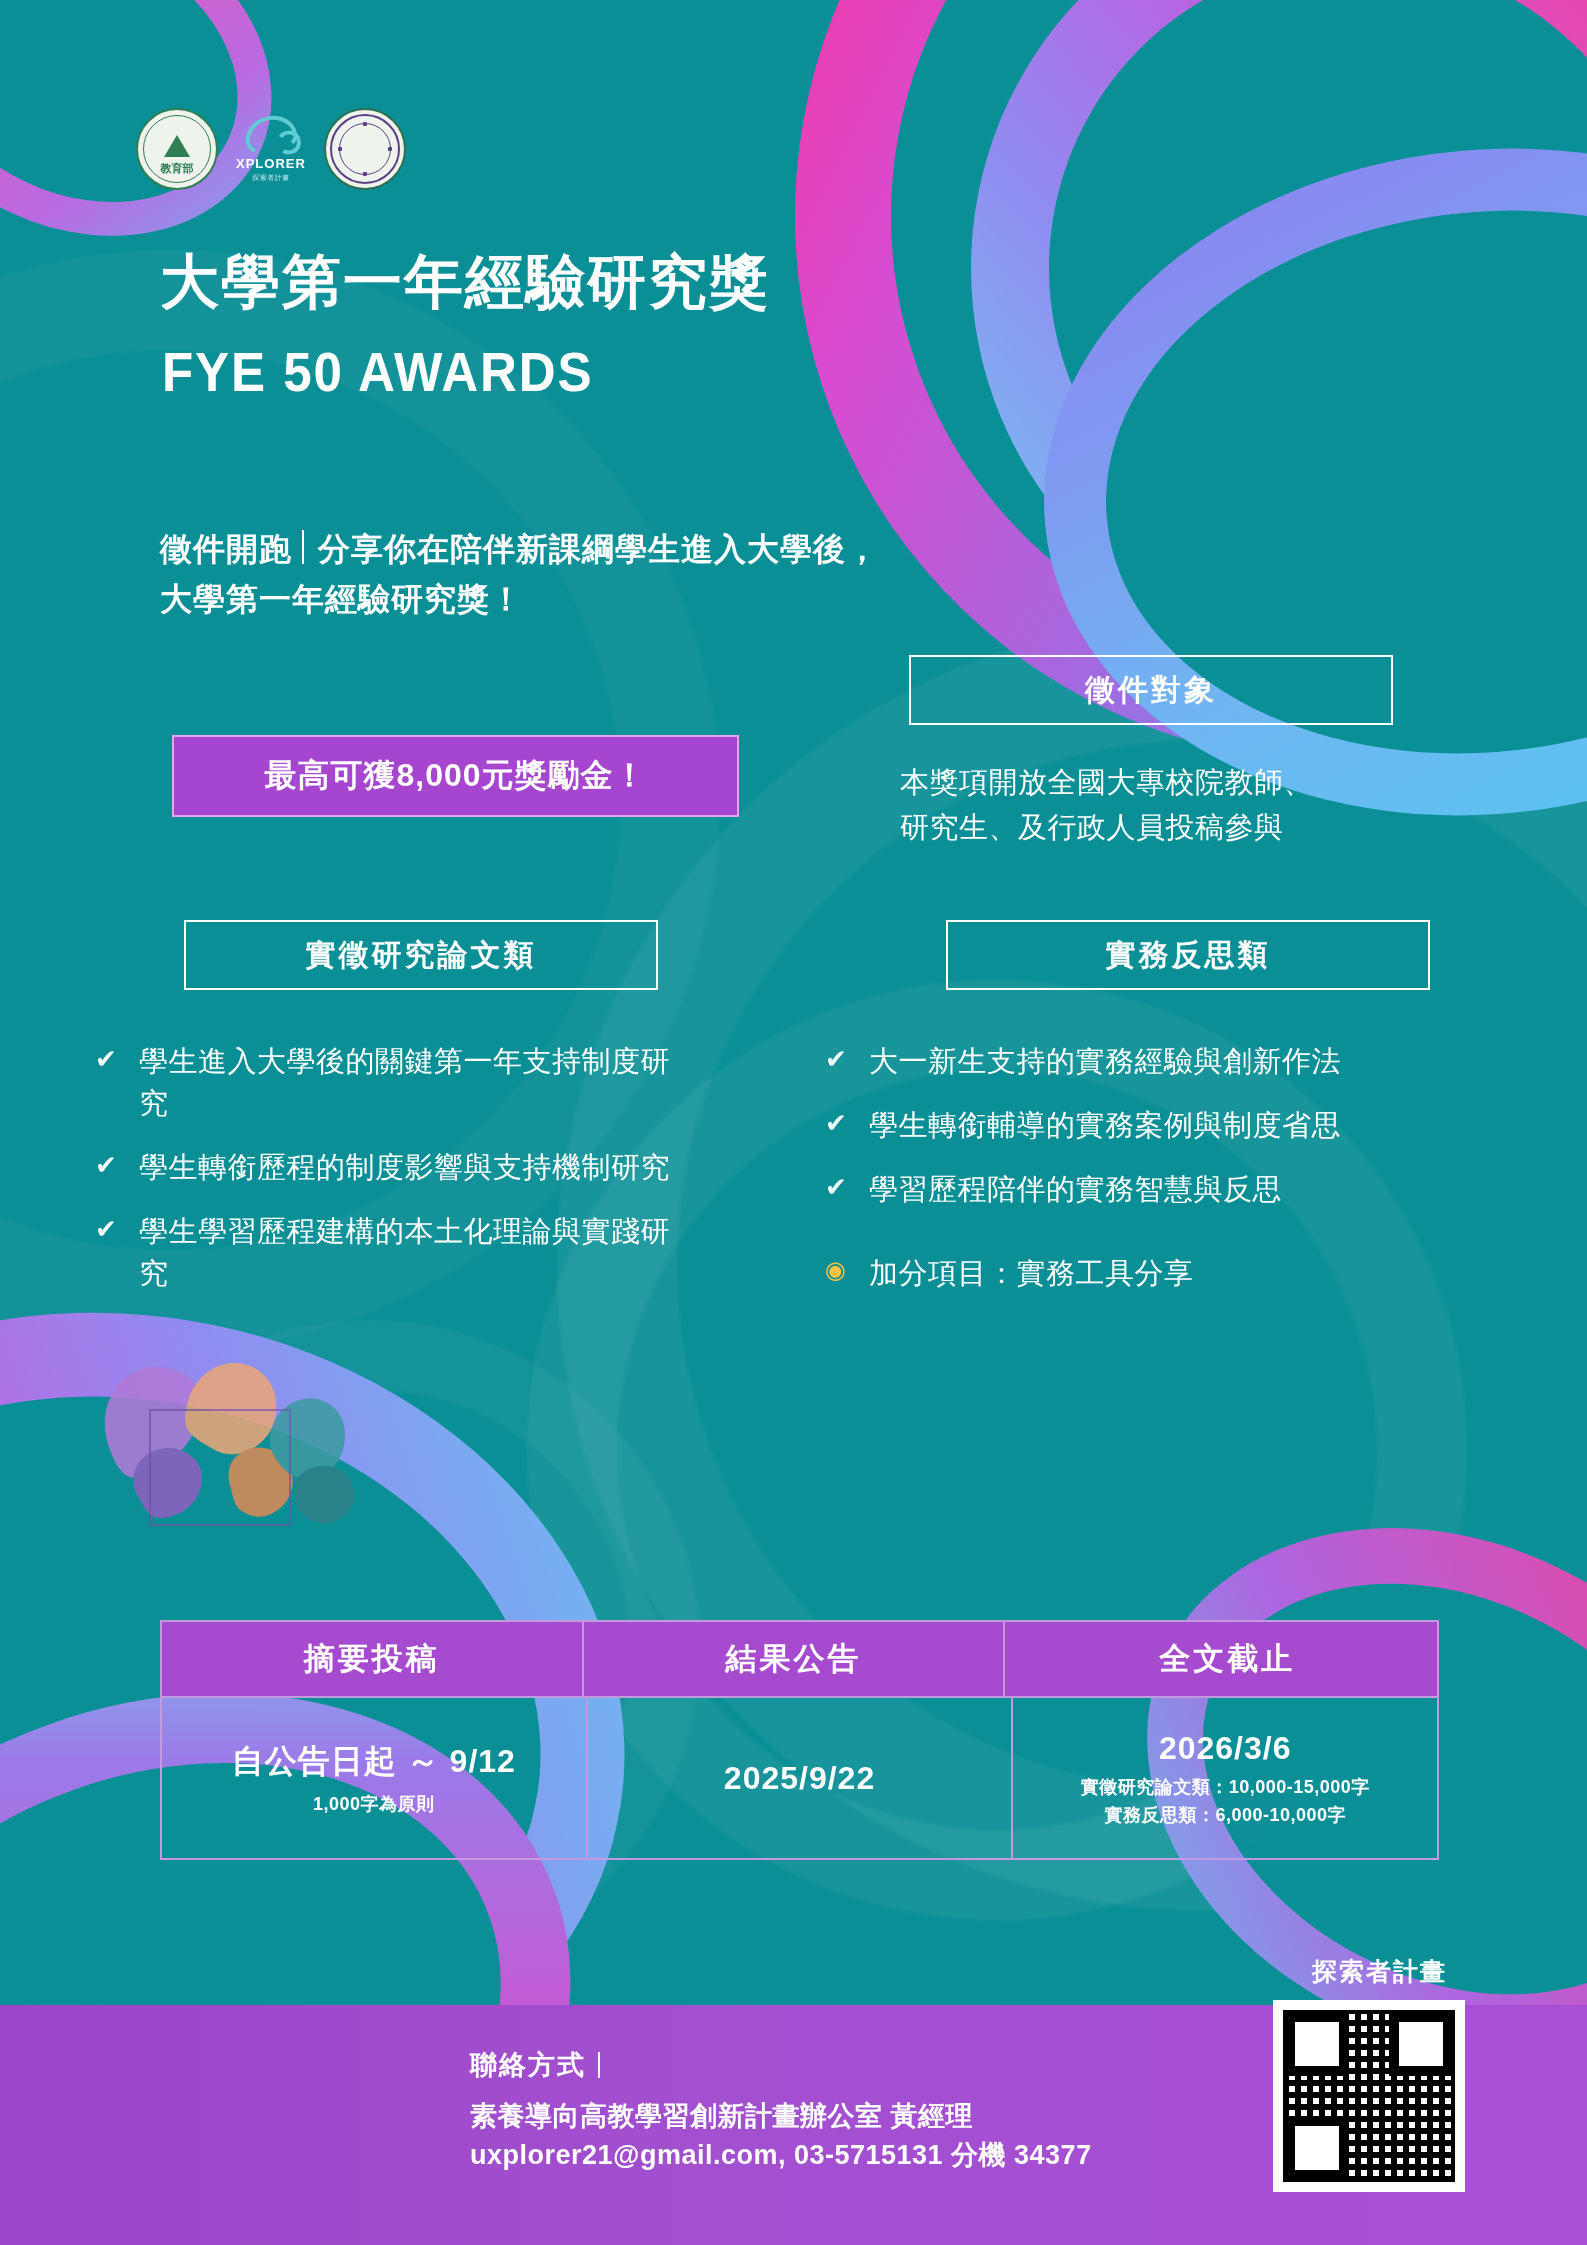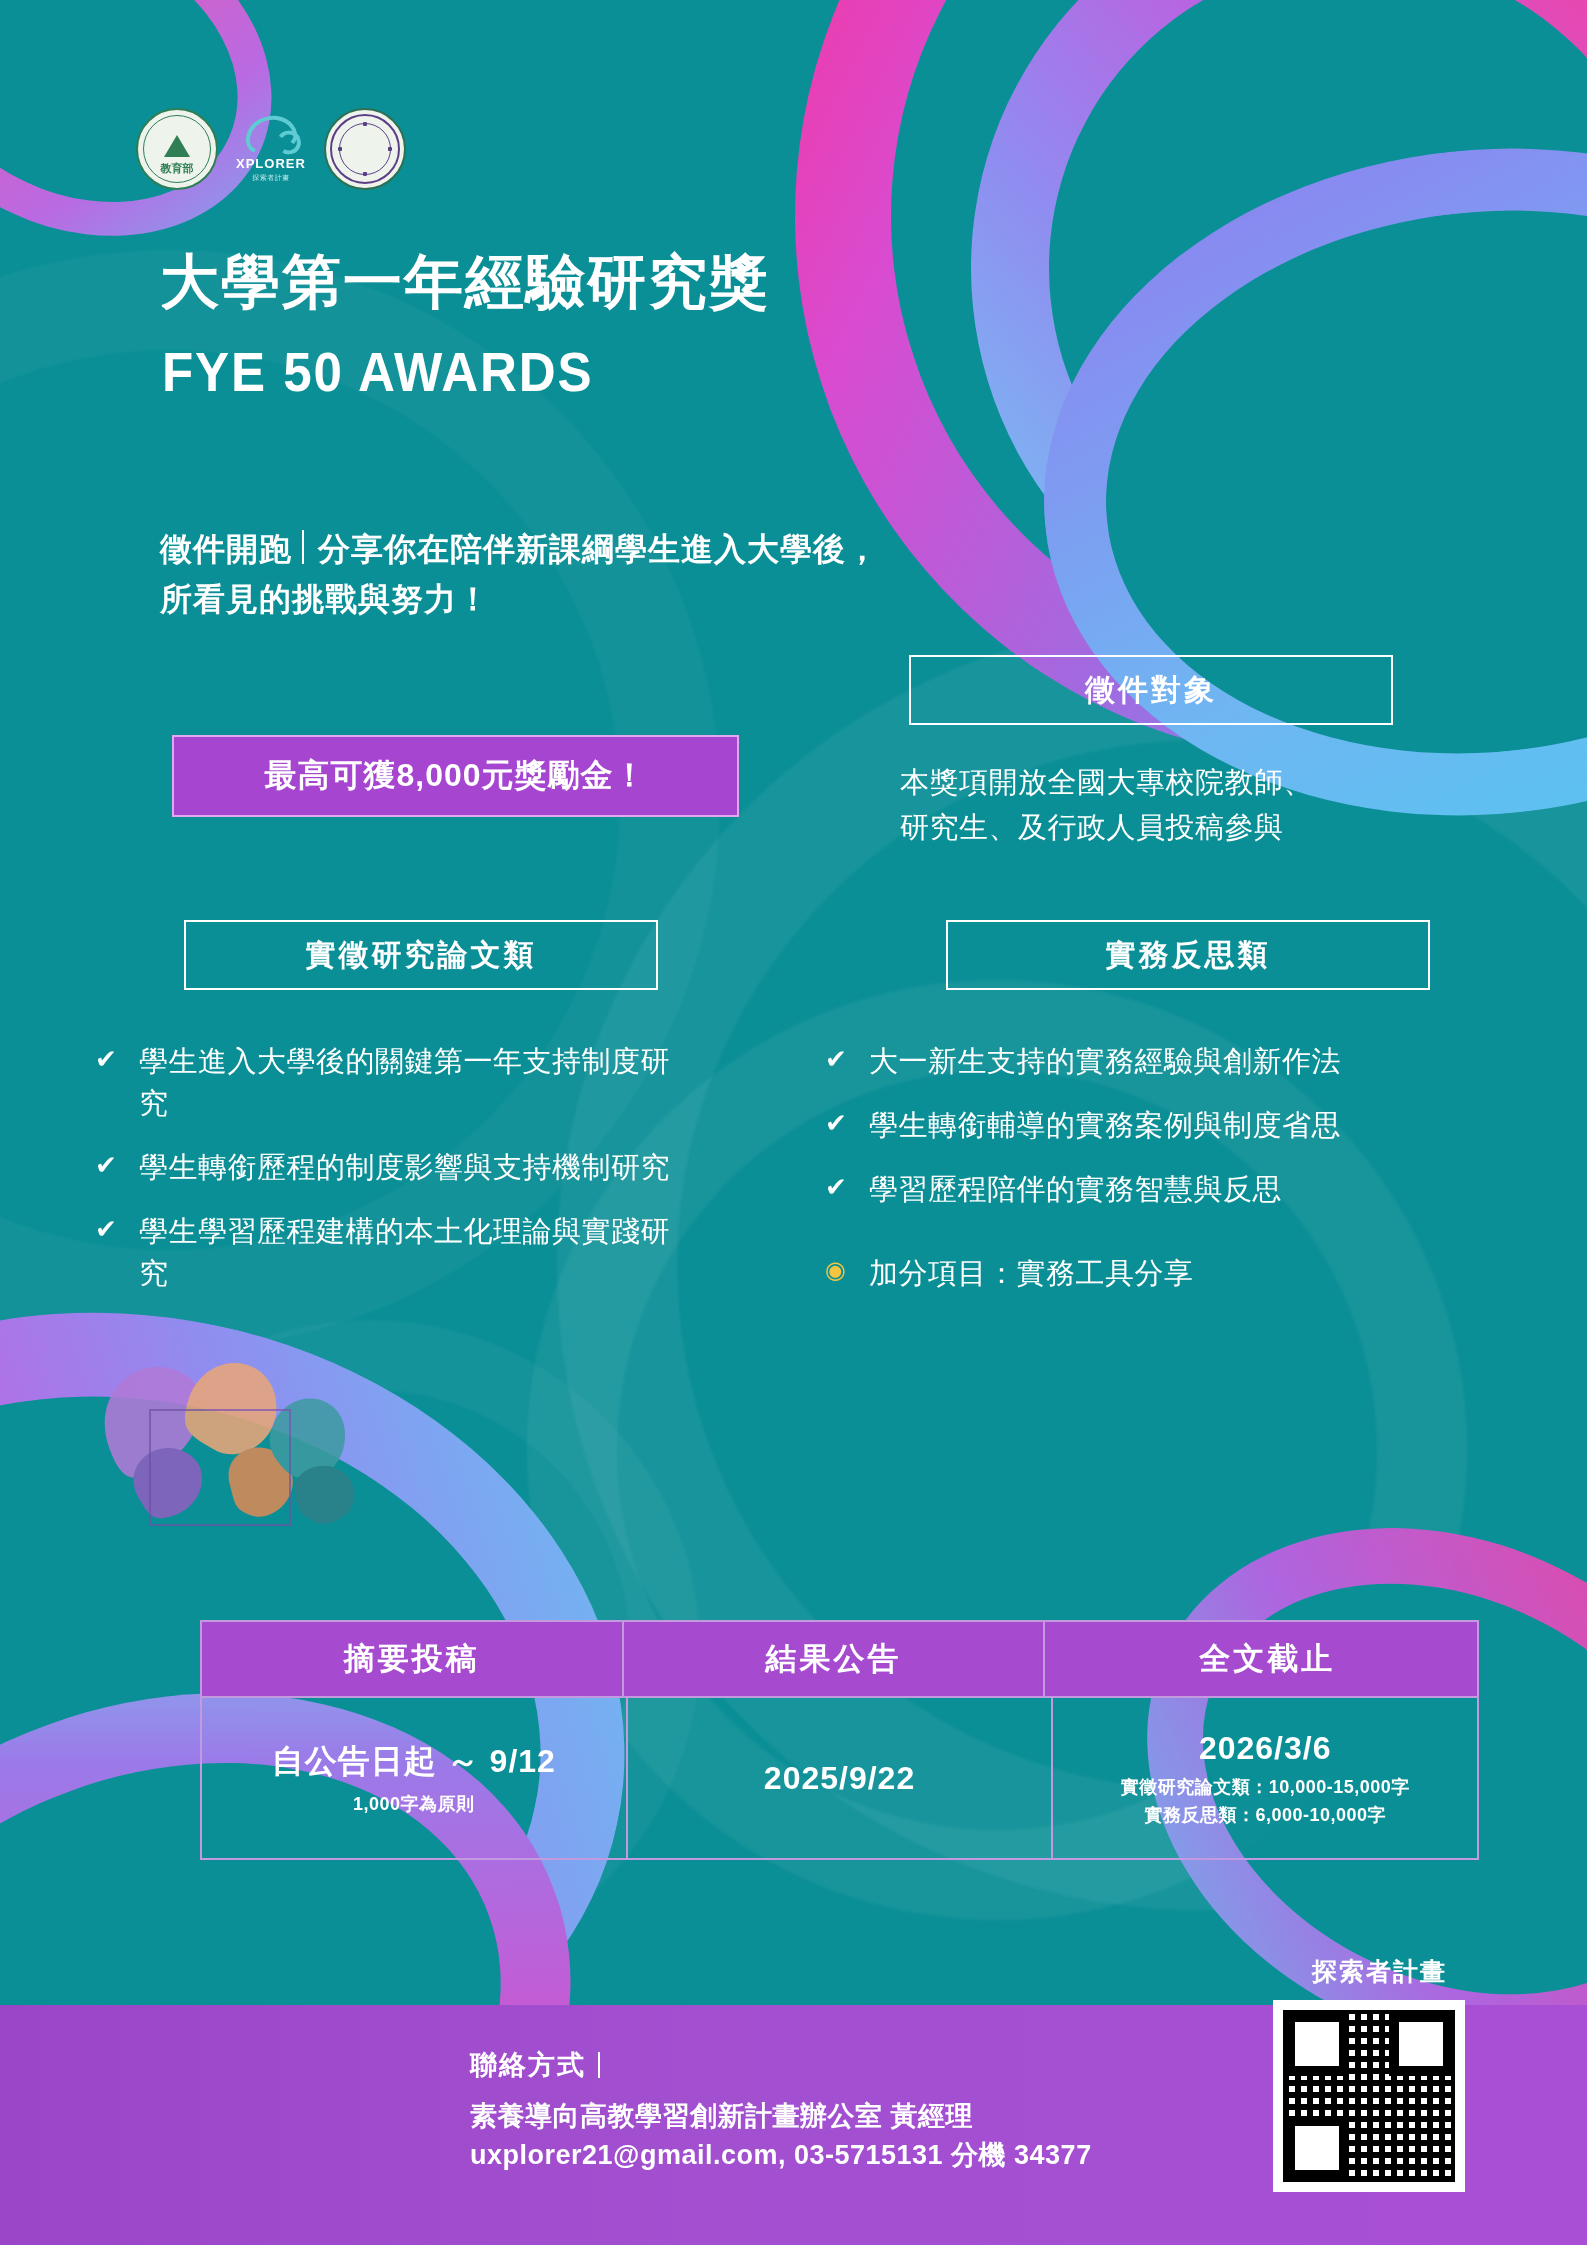--- a/index.html
+++ b/index.html
@@ -339,21 +339,20 @@
     font-size: 24px;
   }
 
   
   .table {
     position: absolute;
     left: 160px;
     top: 1620px;
     width: 1275px;
     border: 2px solid #c39ae0;
-    margin-left: 40px;
   }
   .thead { display: flex; }
   .thead .th {
     flex: 1;
     background: #a64ad0;
     color: #fff;
     font-size: 31px;
     font-weight: bold;
     letter-spacing: 3px;
     text-align: center;
@@ -505,21 +504,21 @@
         <div class="ring3"></div>
         <div class="dots"></div>
       </div>
     </div>
 
     <div class="title-zh">大學第一年經驗研究獎</div>
     <div class="title-en">FYE 50 AWARDS</div>
 
     <div class="lead">
       <span>徵件開跑</span><span class="bar"></span><span>分享你在陪伴新課綱學生進入大學後，</span><br>
-      <span>所看見的挑戰與努力！</span>
+      <span>大學第一年經驗研究獎！</span>
     </div>
 
     <div class="prize-box">最高可獲8,000元獎勵金！</div>
 
     <div class="hbox target">徵件對象</div>
     <div class="target-desc">
       <div>本獎項開放全國大專校院教師、</div>
       <div>研究生、及行政人員投稿參與</div>
     </div>
 

